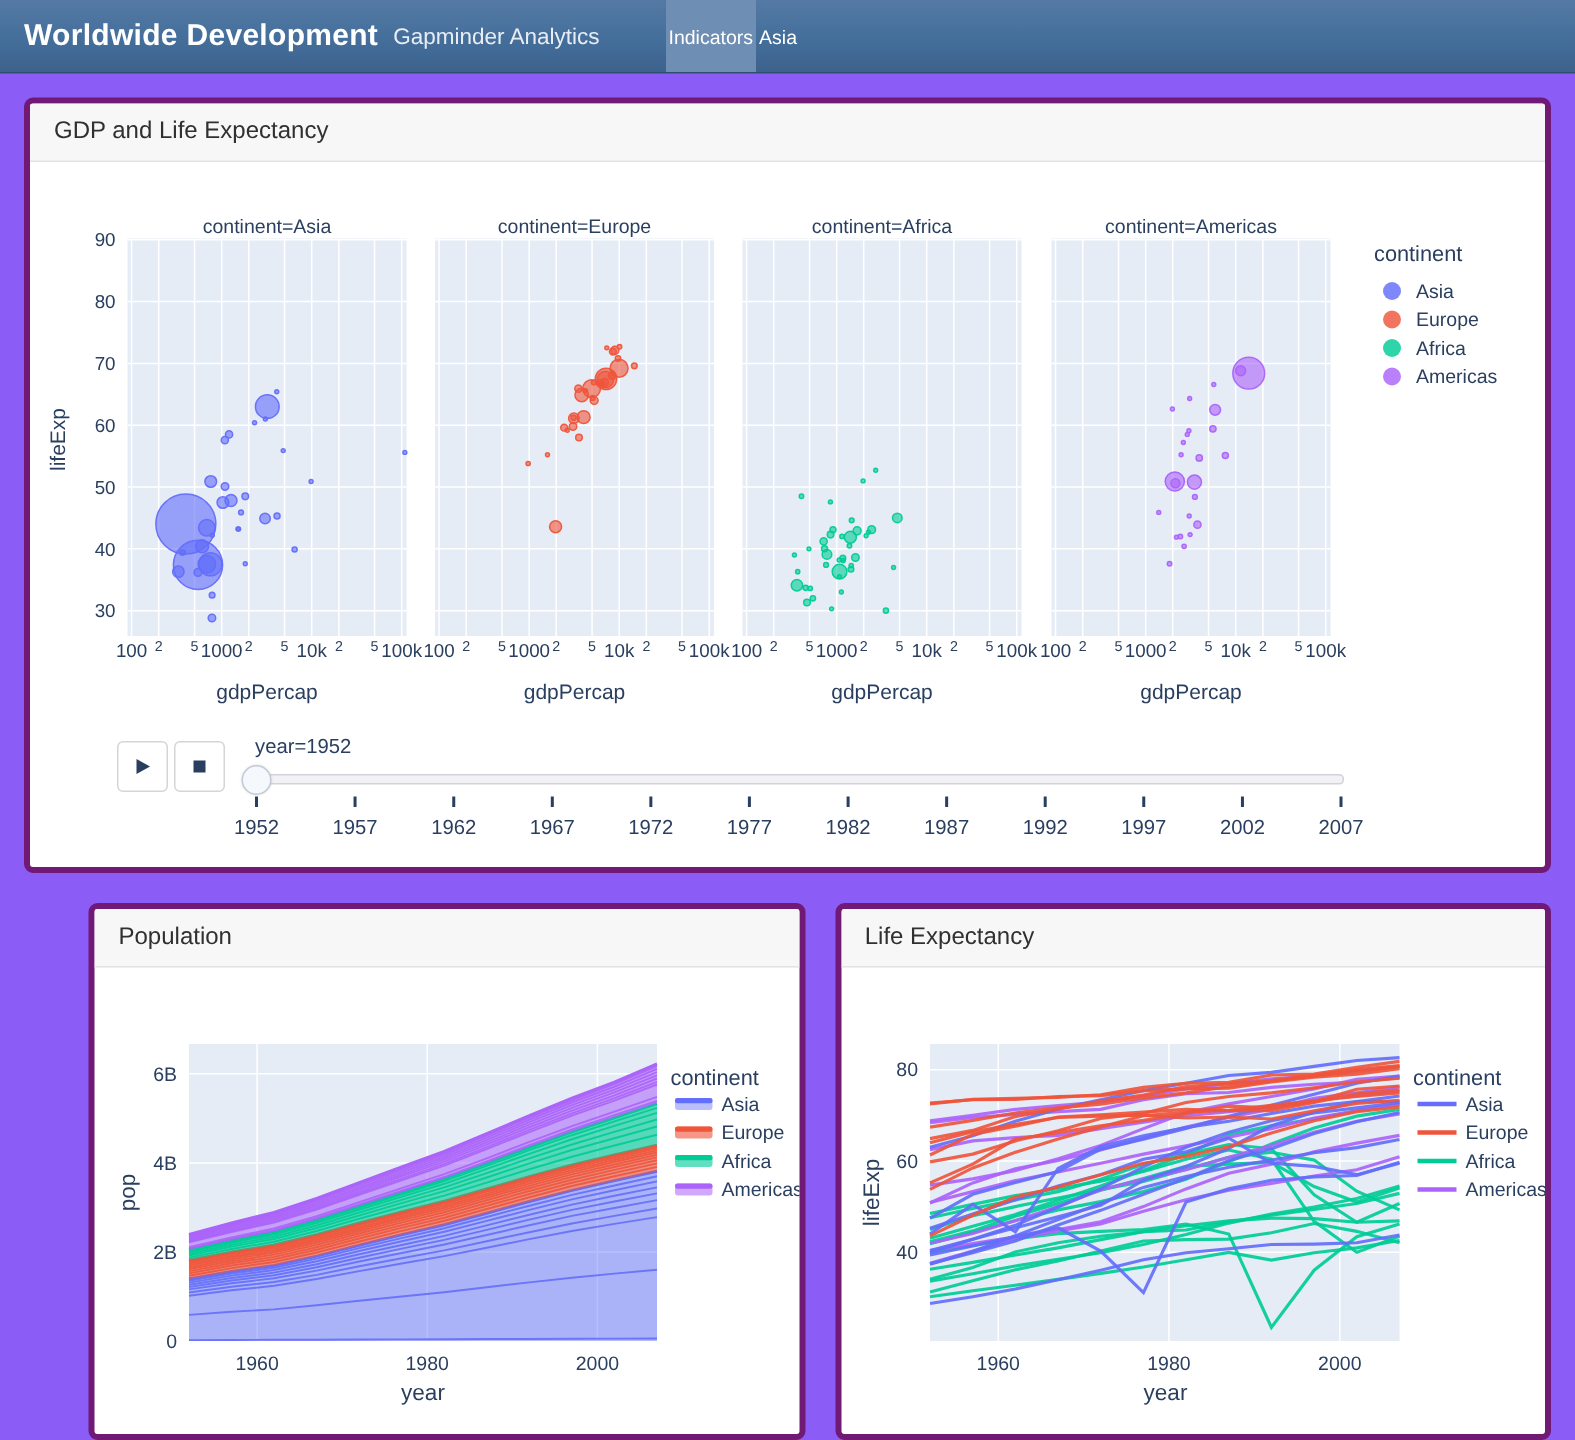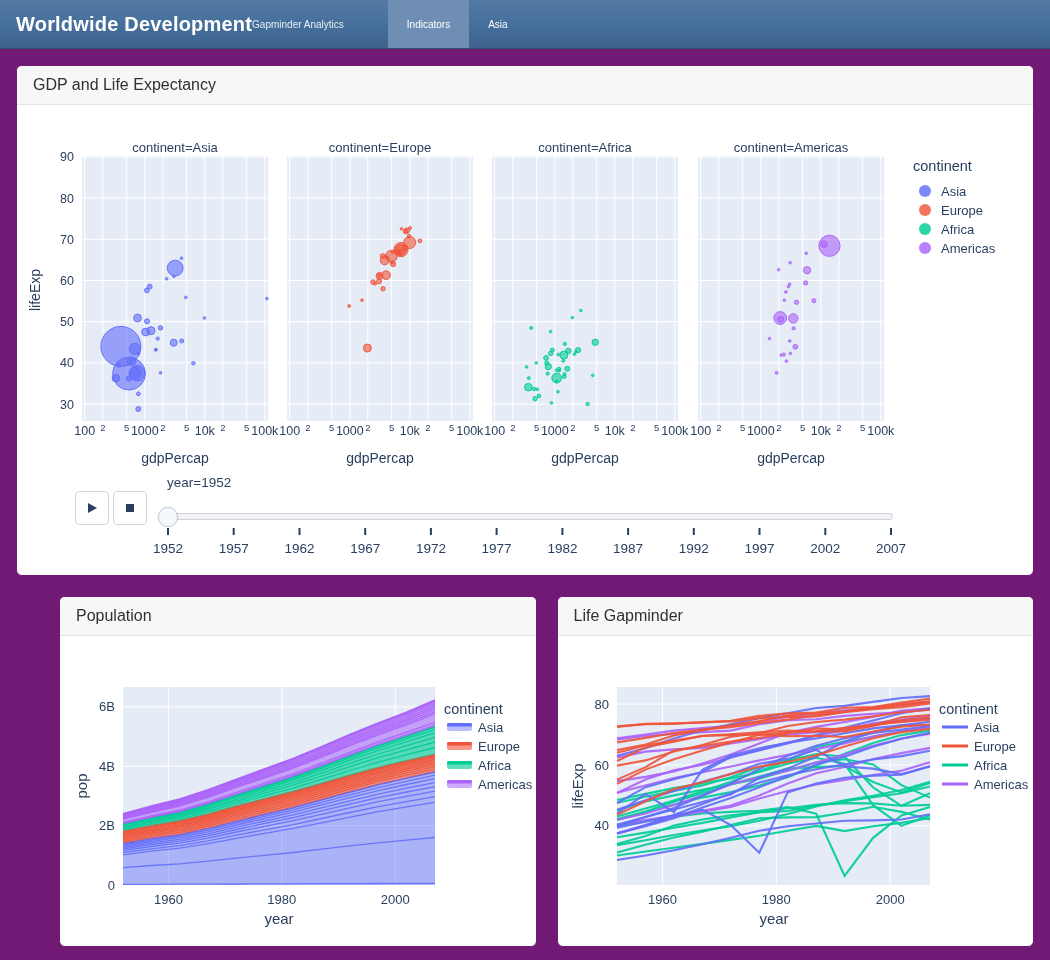--- a/index.html
+++ b/index.html
@@ -1,43 +1,43 @@
 <!DOCTYPE html>
 <html><head>
 <meta charset="utf-8">
 <style>
   html,body{margin:0;padding:0;background:#fbfbfb;font-family:"Liberation Sans",sans-serif;}
-  .page{width:1050px;height:960px;background:#701a75;overflow:hidden;}
+  .page{width:1050px;height:960px;background:#8b5cf6;overflow:hidden;}
 
   
   .navbar{height:48px;display:flex;align-items:stretch;
     background:linear-gradient(180deg,#547aa4,#446e9b 55%,#3d628c);
     border-bottom:1px solid #2f4f71;}
   .brand-wrap{display:flex;align-items:center;margin-left:16px;}
   .brand{color:#ffffff;font-size:20px;font-weight:bold;letter-spacing:.2px;}
-  .subtitle{color:rgba(255,255,255,.88);font-size:10px;}
+  .subtitle{color:rgba(255,255,255,.88);font-size:15px;margin-left:10px;}
   .nav-tabs{display:flex;margin-left:44px;}
-  .nav-tab{display:flex;align-items:center;padding:0 19px;color:#fff;font-size:10px;cursor:pointer;}
+  .nav-tab{display:flex;align-items:center;padding:0 2px;color:#fff;font-size:13px;cursor:pointer;}
   .nav-tab.active{background:#6e8eb3;}
 
   .container{padding:16px;}
-  .card{border:1px solid #701a75;border-radius:6px;background:#fff;overflow:hidden;}
+  .card{border:4px solid #701a75;border-radius:6px;background:#fff;overflow:hidden;}
   .card-header{background:#f7f7f7;border-bottom:1px solid #e3e3e3;padding:10px 16px;font-size:16px;color:#303030;}
   .card-scatter{margin-bottom:20px;}
   .row{display:flex;gap:20px;margin-left:43px;}
   .half{flex:1;}
 
   .figure-wrap{position:relative;height:470px;}
   #scatter-chart{position:absolute;left:0;top:2px;}
 
   .ctrl-btn{position:absolute;width:34px;height:34px;background:#fff;border:1px solid #d5d5d5;
     border-radius:4px;display:flex;align-items:center;justify-content:center;cursor:pointer;padding:0;}
   #play-btn{left:58px;top:386px;}
   #stop-btn{left:96px;top:386px;}
-  .slider-label{position:absolute;left:150px;top:370px;font-size:13.5px;color:#2a3f5f;}
+  .slider-label{position:absolute;left:150px;top:382px;font-size:13.5px;color:#2a3f5f;}
   .slider-track{position:absolute;left:148px;top:408px;width:726px;height:5px;background:#f2f2f6;
     border:1px solid #d2d2dc;border-radius:3px;cursor:pointer;}
   .slider-handle{position:absolute;left:141px;top:402px;width:18px;height:18px;border-radius:50%;
     background:#f5f8fc;border:1px solid #c2cad7;box-shadow:0 0 2px rgba(0,0,0,.12);cursor:grab;}
   #slider-ticks{position:absolute;left:0;top:421px;}
 
   .chart-body{padding:4px 0 2px 0;}
 
   
   .tick{font:12.5px "Liberation Sans",sans-serif;fill:#2a3f5f;}
@@ -465,21 +465,21 @@
                   <rect x="387" y="121" width="25" height="3.5" rx="1.5" fill="#00cc96"></rect>
                   <text x="418" y="129.5" class="leg-item">Africa</text>
                   <rect x="387" y="140" width="25" height="8" rx="2" fill="rgba(171,99,250,0.55)"></rect>
                   <rect x="387" y="140" width="25" height="3.5" rx="1.5" fill="#ab63fa"></rect>
                   <text x="418" y="148.5" class="leg-item">Americas</text>
                 </g>
               </svg></div>
         </div>
       </div>
       <div class="card half">
-        <div class="card-header">Life Gapminder</div>
+        <div class="card-header">Life Expectancy</div>
         <div class="chart-body">
           <div id="life-chart"><svg xmlns="http://www.w3.org/2000/svg" width="497" height="300">
                 <rect x="59" y="47" width="313" height="198" fill="#e5ecf6"></rect>
                 <line x1="104.5" x2="104.5" y1="47" y2="245" stroke="#fff"></line>
                 <line x1="218.3" x2="218.3" y1="47" y2="245" stroke="#fff"></line>
                 <line x1="332.2" x2="332.2" y1="47" y2="245" stroke="#fff"></line>
                 <line x1="59" x2="372" y1="185.9" y2="185.9" stroke="#fff"></line>
                 <line x1="59" x2="372" y1="125" y2="125" stroke="#fff"></line>
                 <line x1="59" x2="372" y1="64.1" y2="64.1" stroke="#fff"></line>
                 <polyline points="59,185.9 87.5,181.3 115.9,176.8 144.4,173.4 172.8,171.9 201.3,170.7 229.7,167 258.2,173.7 286.6,235.9 315.1,197.8 343.5,175.5 372,167" fill="none" stroke="#00cc96" stroke-width="2.1" stroke-opacity="0.92"></polyline>

